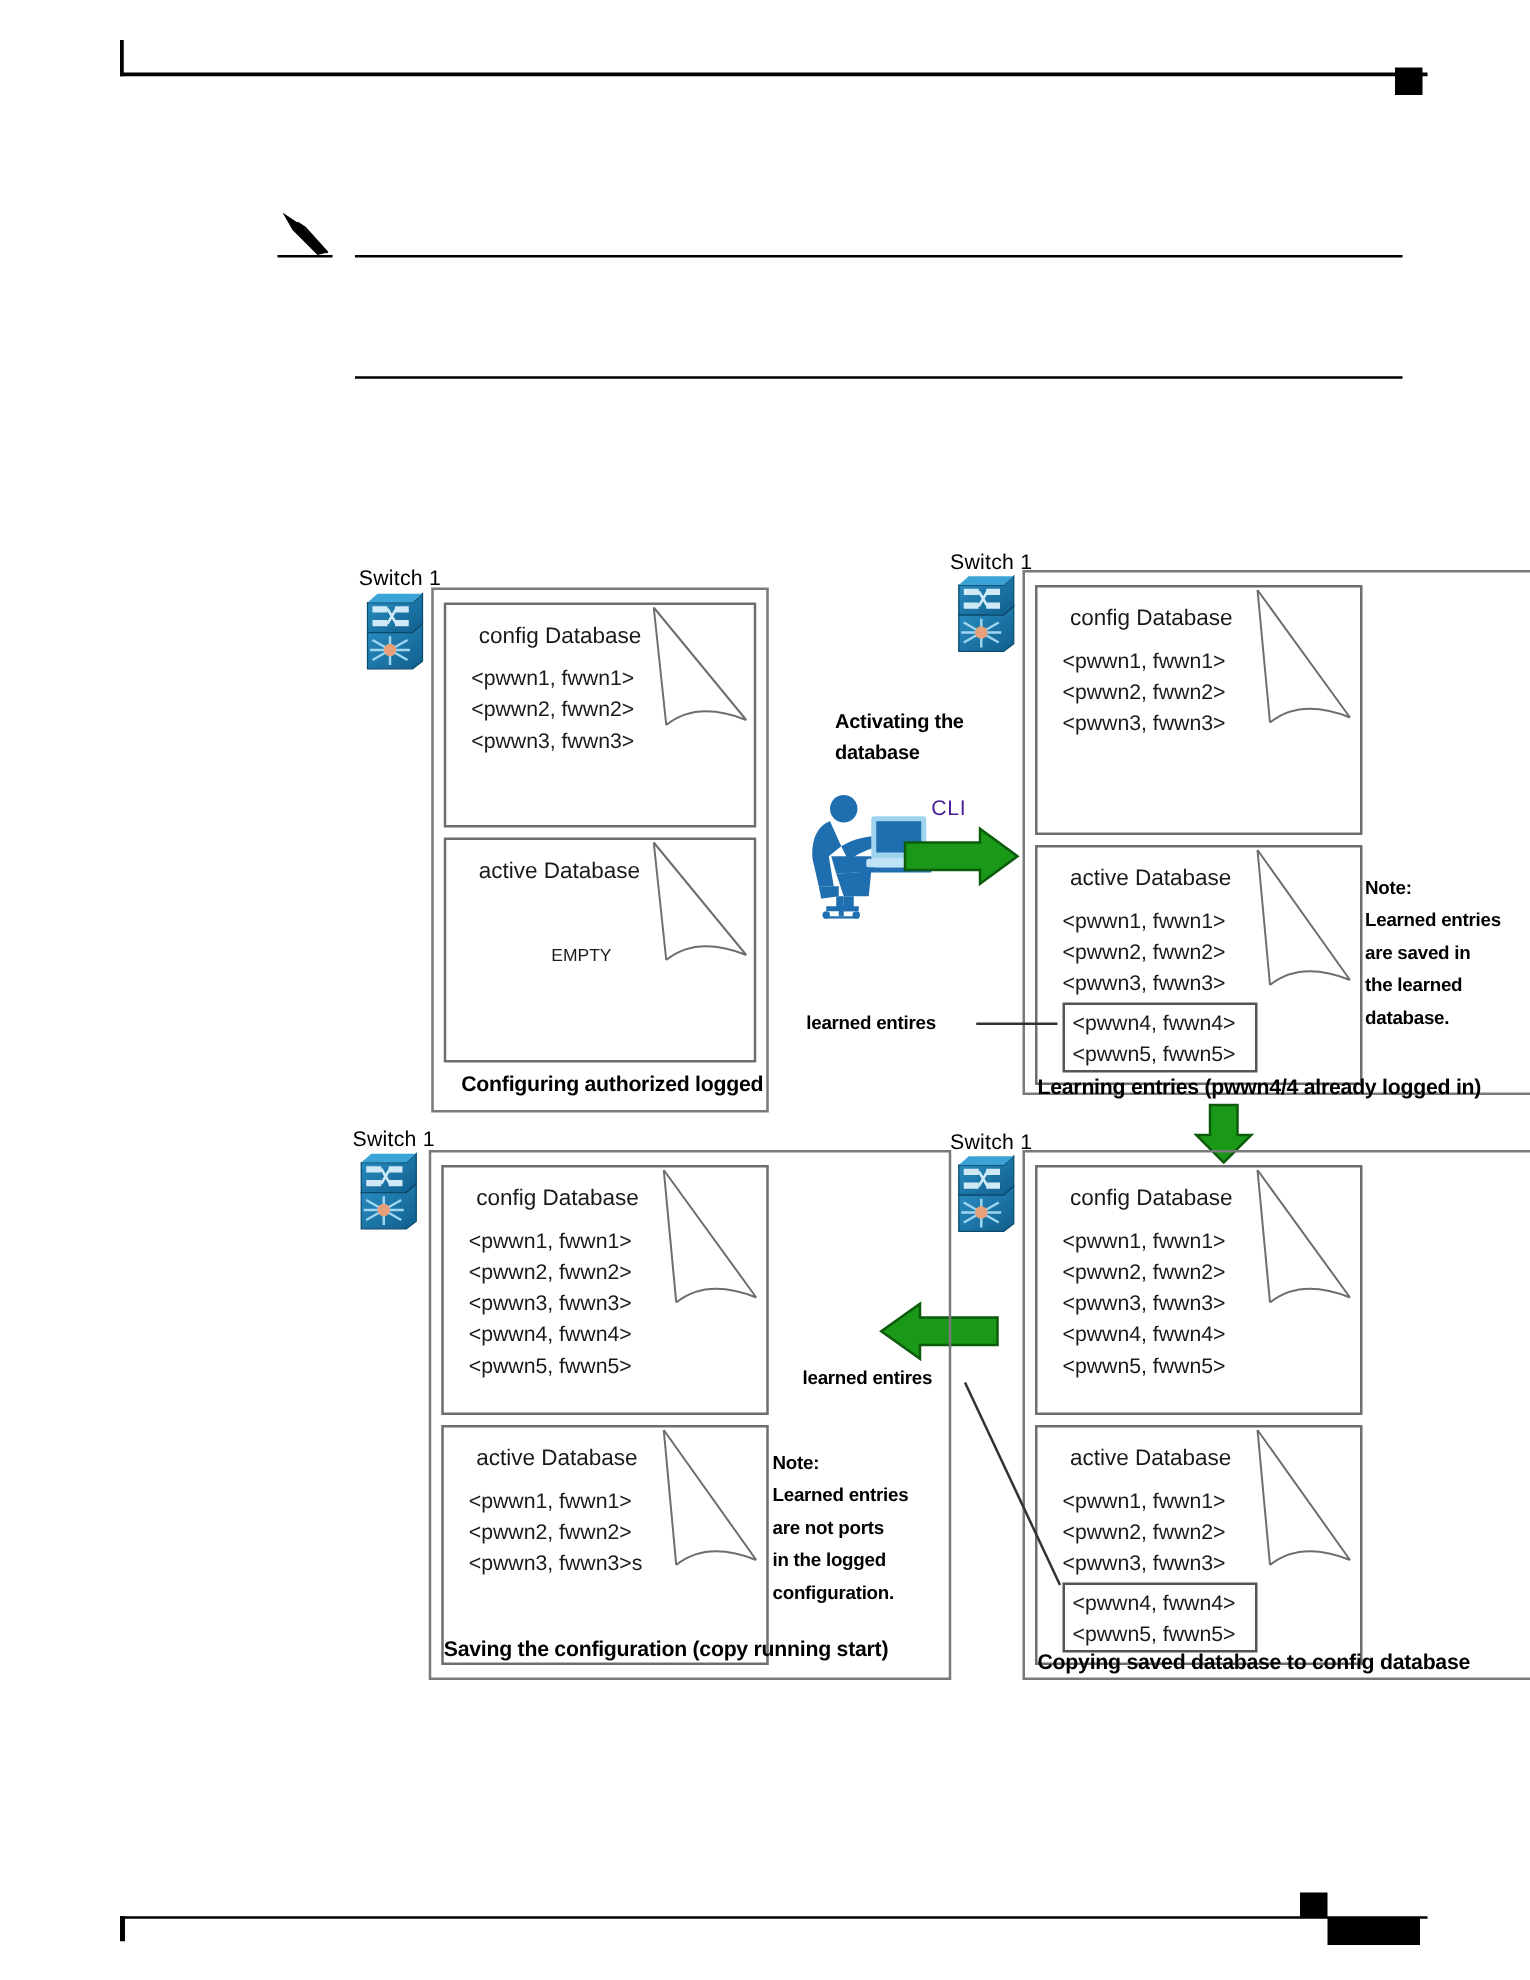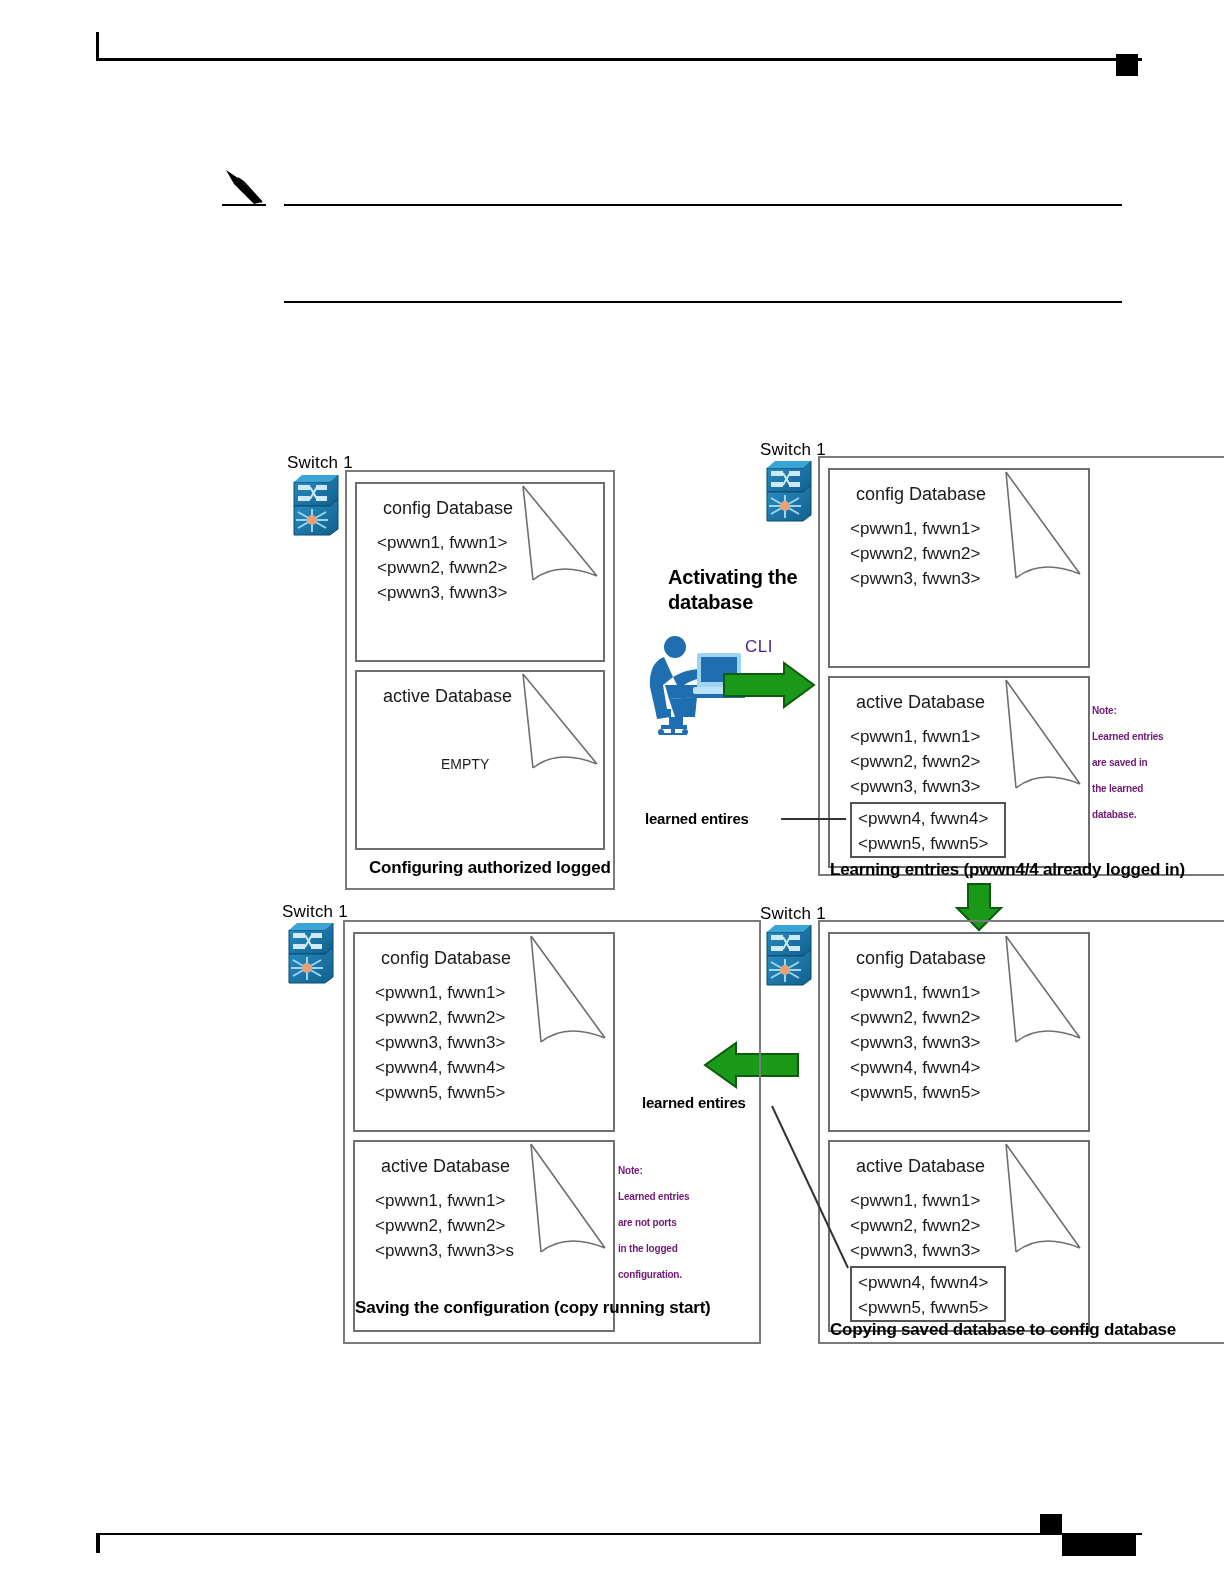--- a/index.html
+++ b/index.html
@@ -218,23 +218,23 @@
     position: absolute;
     font-size: 17px;
     font-weight: bold;
     color: #000;
     white-space: nowrap;
     letter-spacing: -0.2px;
   }
 
   .side-note {
     position: absolute;
-    font-size: 10px;
+    font-size: 15px;
     font-weight: bold;
-    color: #701a75;
+    color: #000000;
     line-height: 26px;
     letter-spacing: -0.2px;
   }
 
   .leader-label {
     position: absolute;
     font-size: 15px;
     font-weight: bold;
     color: #000;
     white-space: nowrap;
@@ -243,21 +243,21 @@
 
   .leader-line {
     position: absolute;
     background: #333;
   }
 
   .arrow-svg { position: absolute; }
 
   .center-caption {
     position: absolute;
-    font-size: 20px;
+    font-size: 16px;
     font-weight: bold;
     color: #000;
     line-height: 25px;
     letter-spacing: -0.2px;
   }
   .cli-label {
     position: absolute;
     font-size: 17px;
     color: #4c1d95;
     letter-spacing: 0.5px;
@@ -550,21 +550,21 @@
       <div class="db-title">active Database</div>
       <svg class="fold" style="left:0; top:0;" width="258" height="188" viewBox="0 0 258 188">
         <path d="M176,2 L186,110 M176,2 L250,106 M186,110 C206,94 230,98 250,106" stroke="#6e6e6e" stroke-width="1.6" fill="none"></path>
       </svg>
       <div class="db-entries">
         <div class="db-entry">&lt;pwwn1, fwwn1&gt;</div>
         <div class="db-entry">&lt;pwwn2, fwwn2&gt;</div>
         <div class="db-entry">&lt;pwwn3, fwwn3&gt;s</div>
       </div>
     </div>
-    <div class="caption" style="left:10px; top:376px;">Saving the configuration (copy running start)</div>
+    <div class="caption" style="left:10px; top:388px;">Saving the configuration (copy running start)</div>
   </div>
 
   <div class="side-note" style="left:618px; top:1158px;">
     <div>Note:</div>
     <div>Learned entries</div>
     <div>are not ports</div>
     <div>in the logged</div>
     <div>configuration.</div>
   </div>
 

